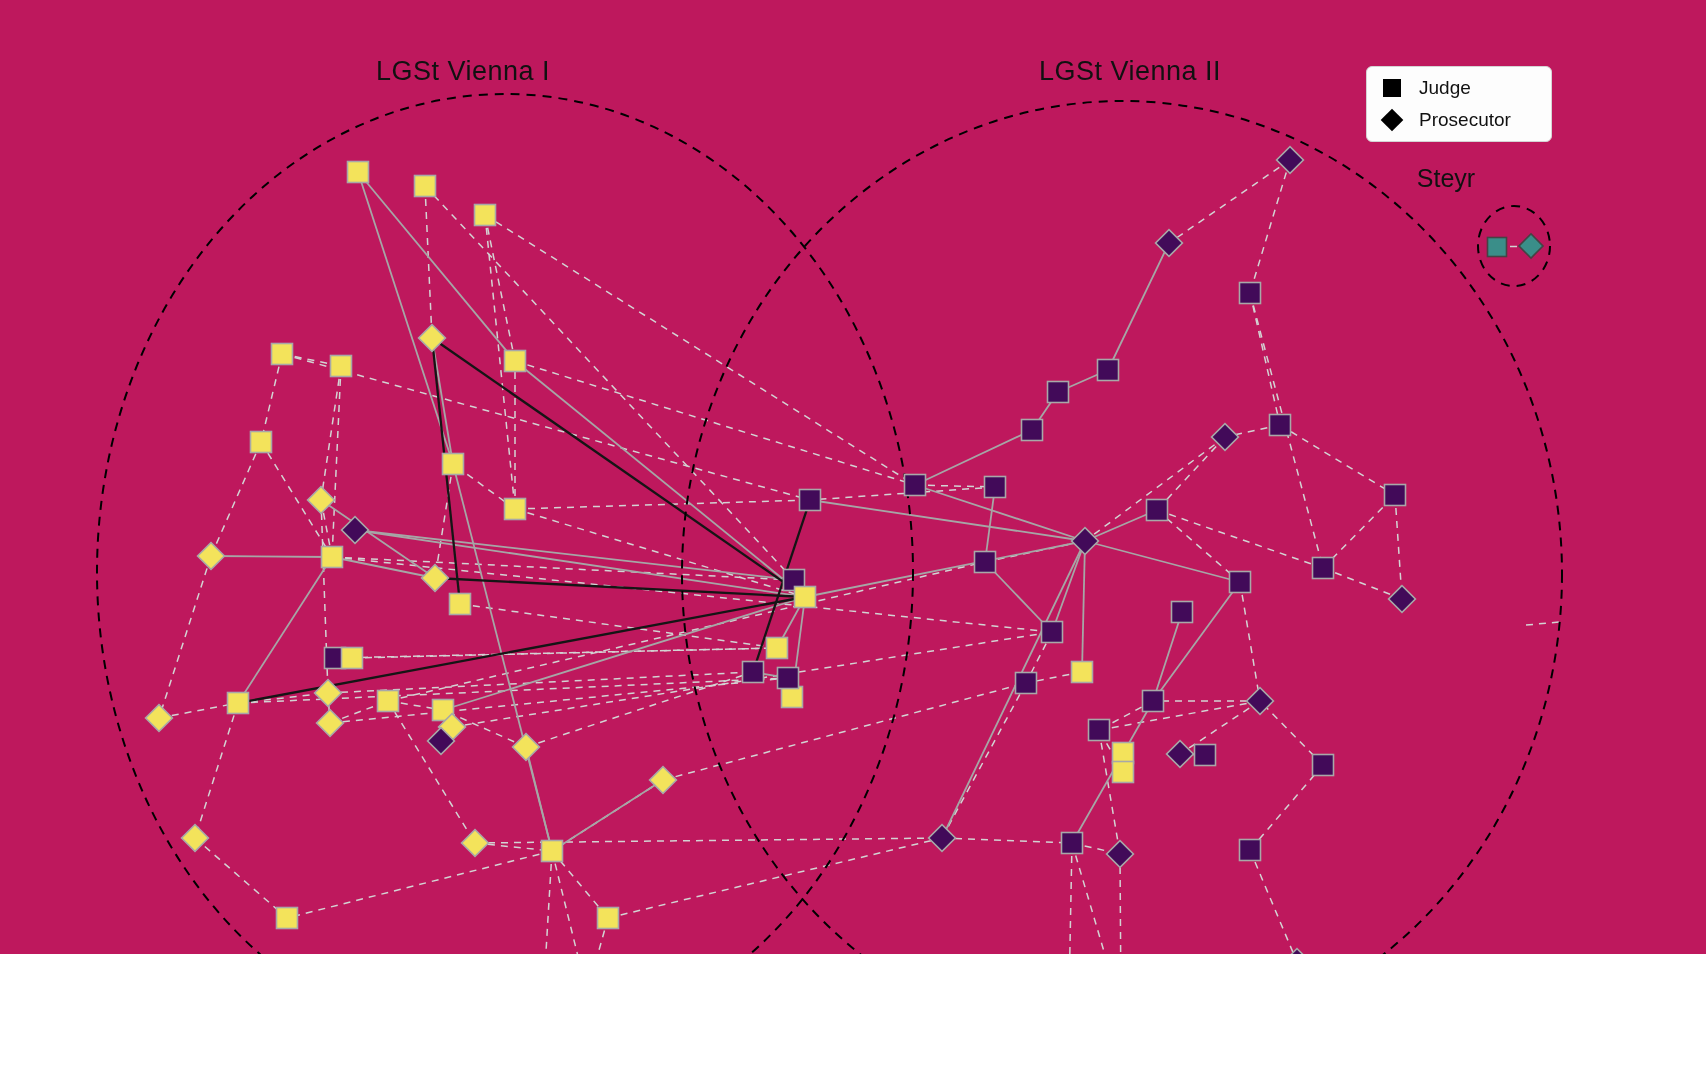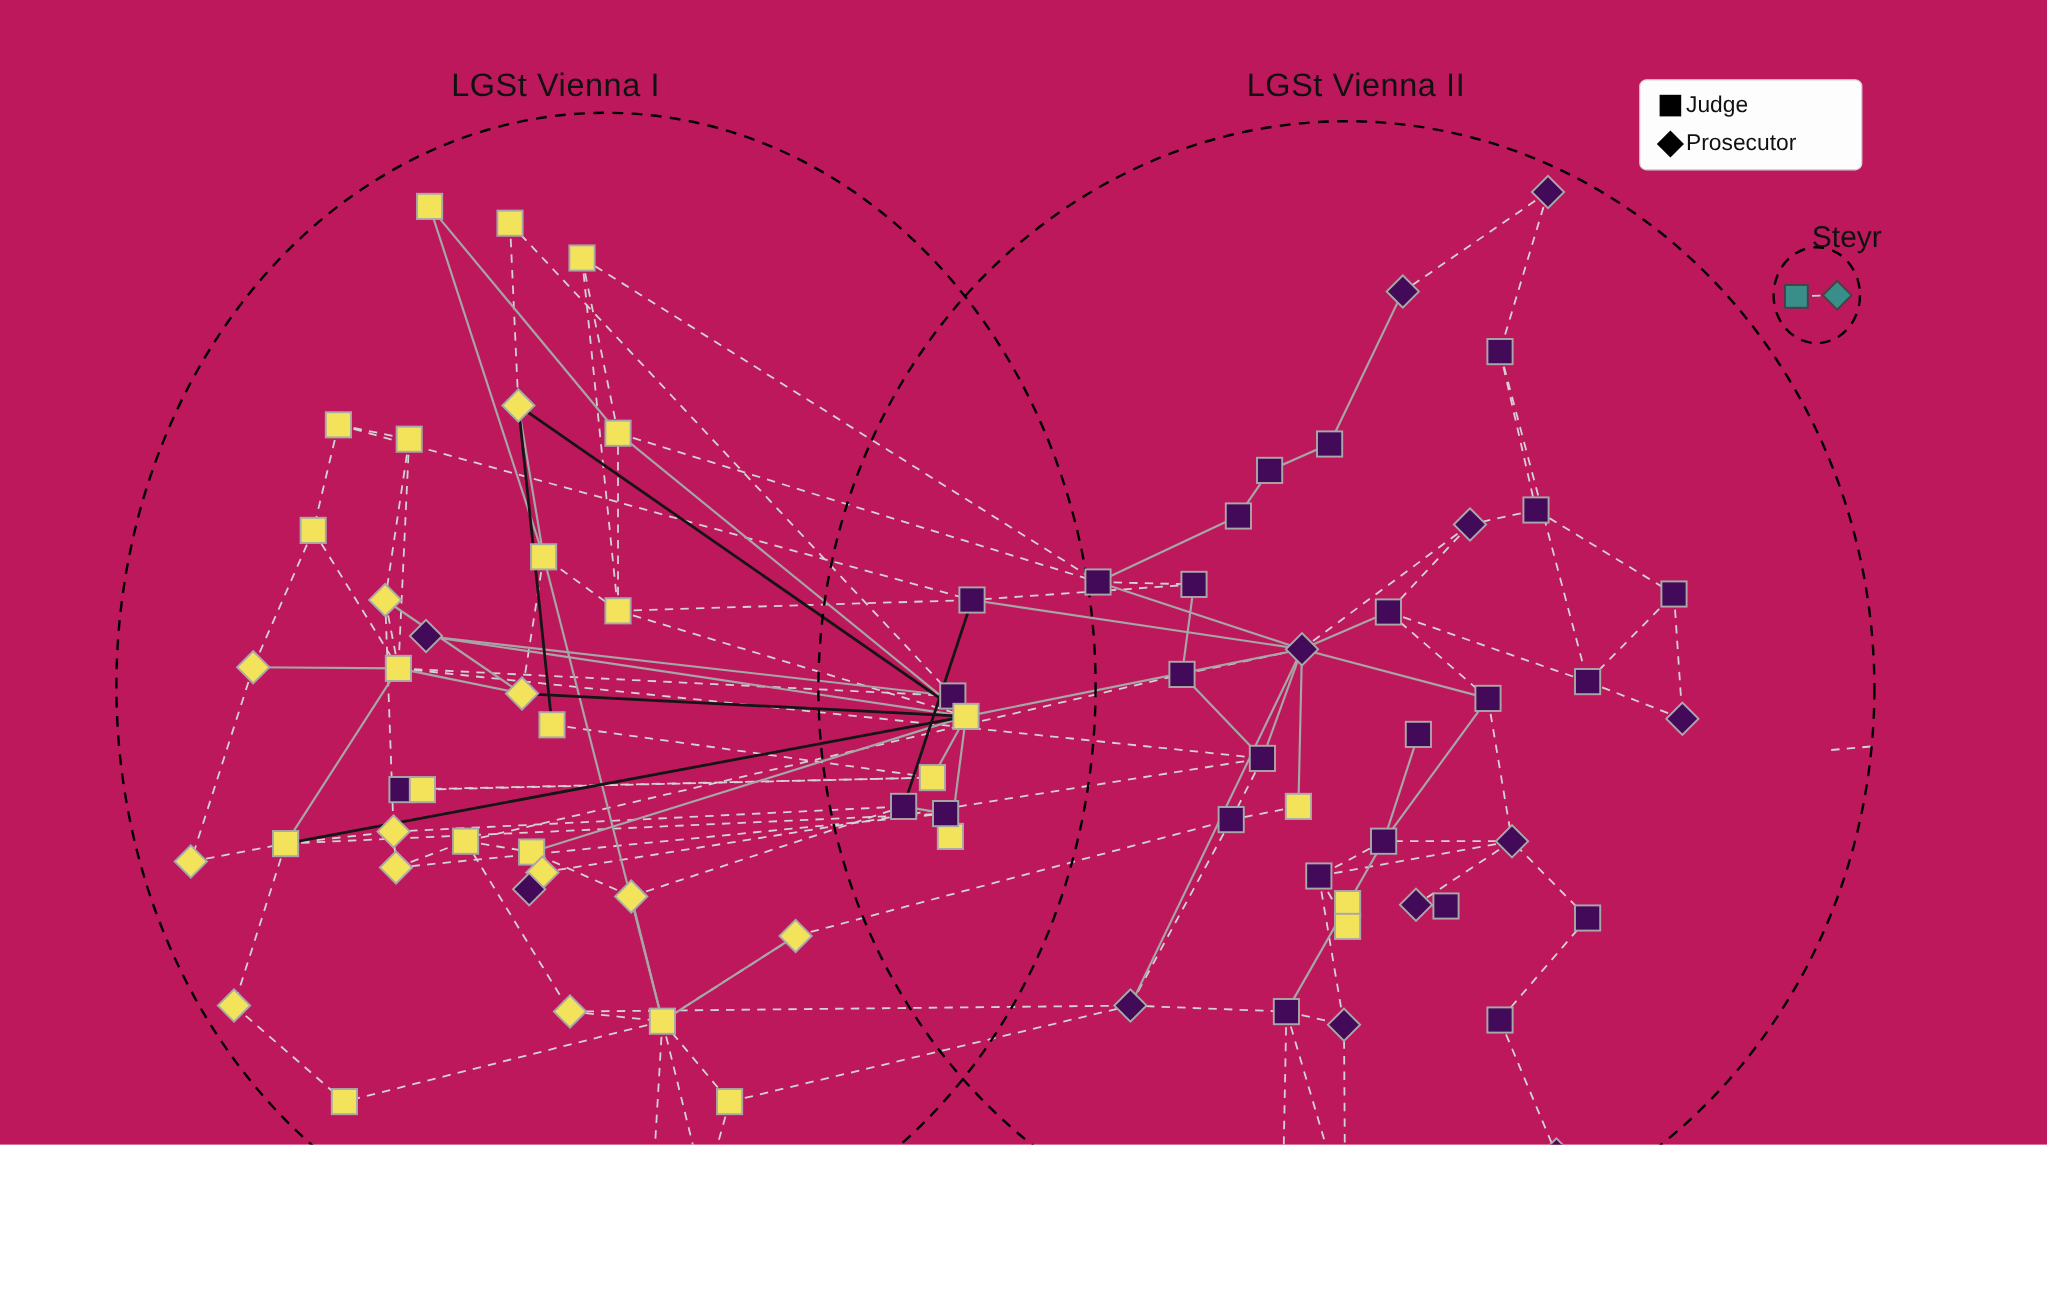--- a/index.html
+++ b/index.html
@@ -5,21 +5,21 @@
   html,body{margin:0;padding:0;background:#ffffff;}
   #figure{position:relative;width:1706px;height:954px;background:#be185d;overflow:hidden;
           font-family:"Liberation Sans", sans-serif;}
   #graph-svg{position:absolute;left:0;top:0;}
   .cluster-title{position:absolute;transform:translateX(-50%);font-size:27px;color:#111;
                  white-space:nowrap;letter-spacing:0.5px;}
   .steyr-title{position:absolute;transform:translateX(-50%);font-size:25px;color:#111;}
   #legend{position:absolute;left:1366px;top:66px;width:186px;box-sizing:border-box;
           background:#fdfdfd;border:1.5px solid #d4d4d4;border-radius:6px;
           padding:7px 10px 7px 12px;display:flex;flex-direction:column;gap:4px;}
-  .legend-row{display:flex;align-items:center;height:28px;}
+  .legend-row{display:flex;align-items:center;gap:14px;height:28px;}
   .legend-glyph{width:26px;height:26px;flex:0 0 26px;display:flex;align-items:center;justify-content:center;}
   .legend-label{font-size:19px;color:#111;}
 </style>
 </head>
 <body>
 
 <div id="figure">
 
   <svg id="graph-svg" width="1706" height="1076" viewBox="0 0 1706 1076">
       <line x1="425" y1="186" x2="432" y2="338" stroke="#d3d3d3" stroke-width="1.5" stroke-dasharray="7 6"></line>
@@ -237,21 +237,21 @@
       <rect x="1487.5" y="237.5" width="19" height="19" fill="#3a8e89" stroke="#444444" stroke-width="1.6"></rect>
       <rect x="1522.5" y="237.5" width="17" height="17" transform="rotate(45 1531 246)" fill="#3a8e89" stroke="#444444" stroke-width="1.6"></rect>
       <rect x="431.5" y="731.5" width="19" height="19" transform="rotate(45 441 741)" fill="#420a59" stroke="#a8a8a8" stroke-width="1.6"></rect>
       <rect x="777.5" y="667.5" width="21" height="21" fill="#420a59" stroke="#a8a8a8" stroke-width="1.6"></rect>
     </svg>
 
   <div class="cluster-title" style="left:463px;top:56px;">LGSt Vienna I</div>
 
   <div class="cluster-title" style="left:1130px;top:56px;text-align:right;">LGSt Vienna II</div>
 
-  <div class="steyr-title" style="left:1539px;top:164px;margin-top:20px;">Steyr</div>
+  <div class="steyr-title" style="left:1446px;top:164px;">Steyr</div>
 
   <div id="legend">
     <div class="legend-row">
       <span class="legend-glyph">
         <svg width="26" height="26">
             <rect x="4" y="4" width="18" height="18" fill="#000"></rect>
           </svg>
       </span>
       <span class="legend-label">Judge</span>
     </div>

